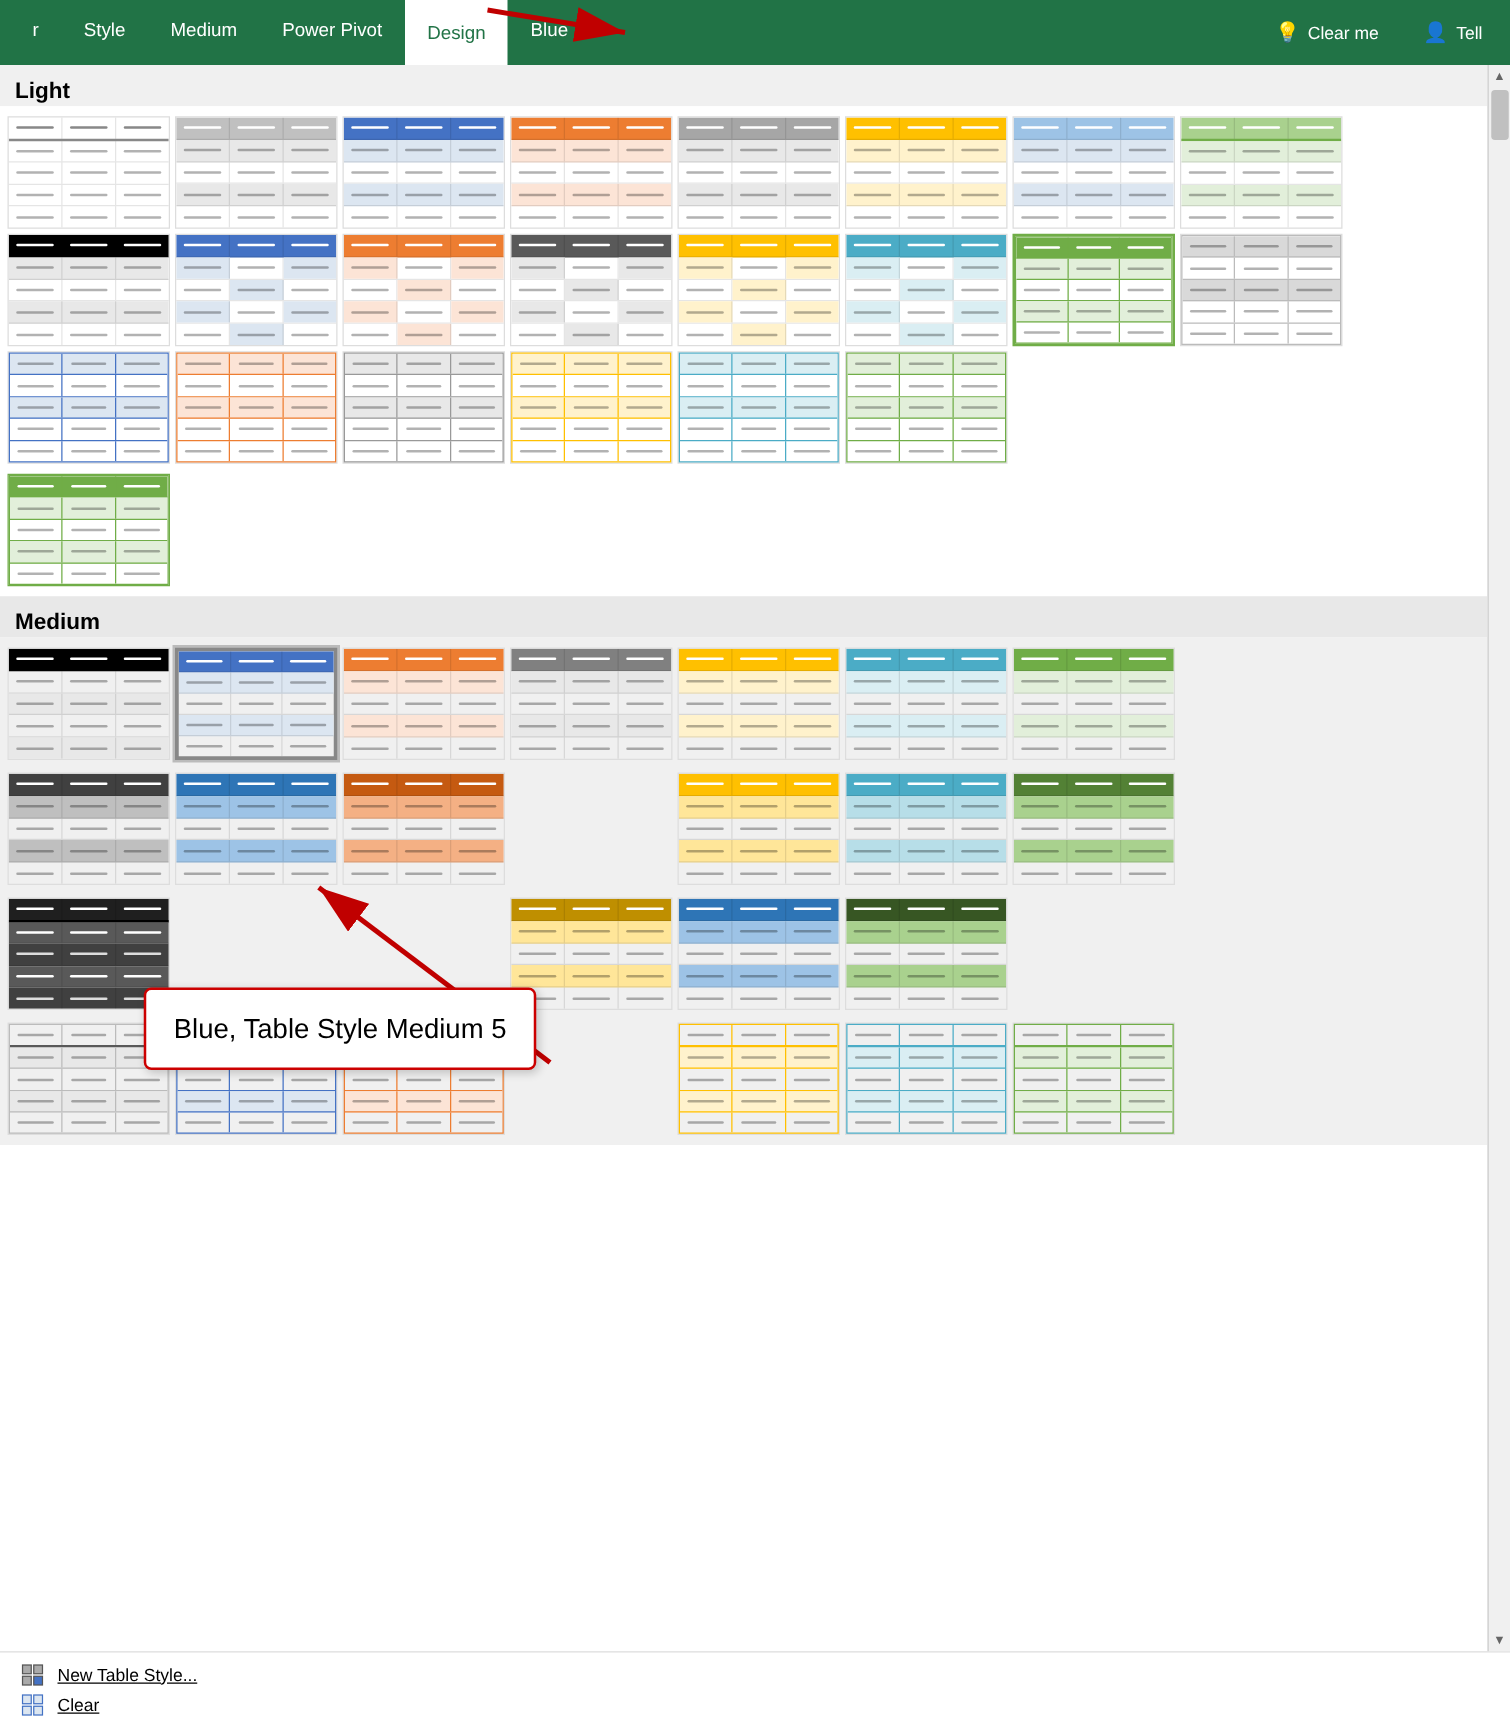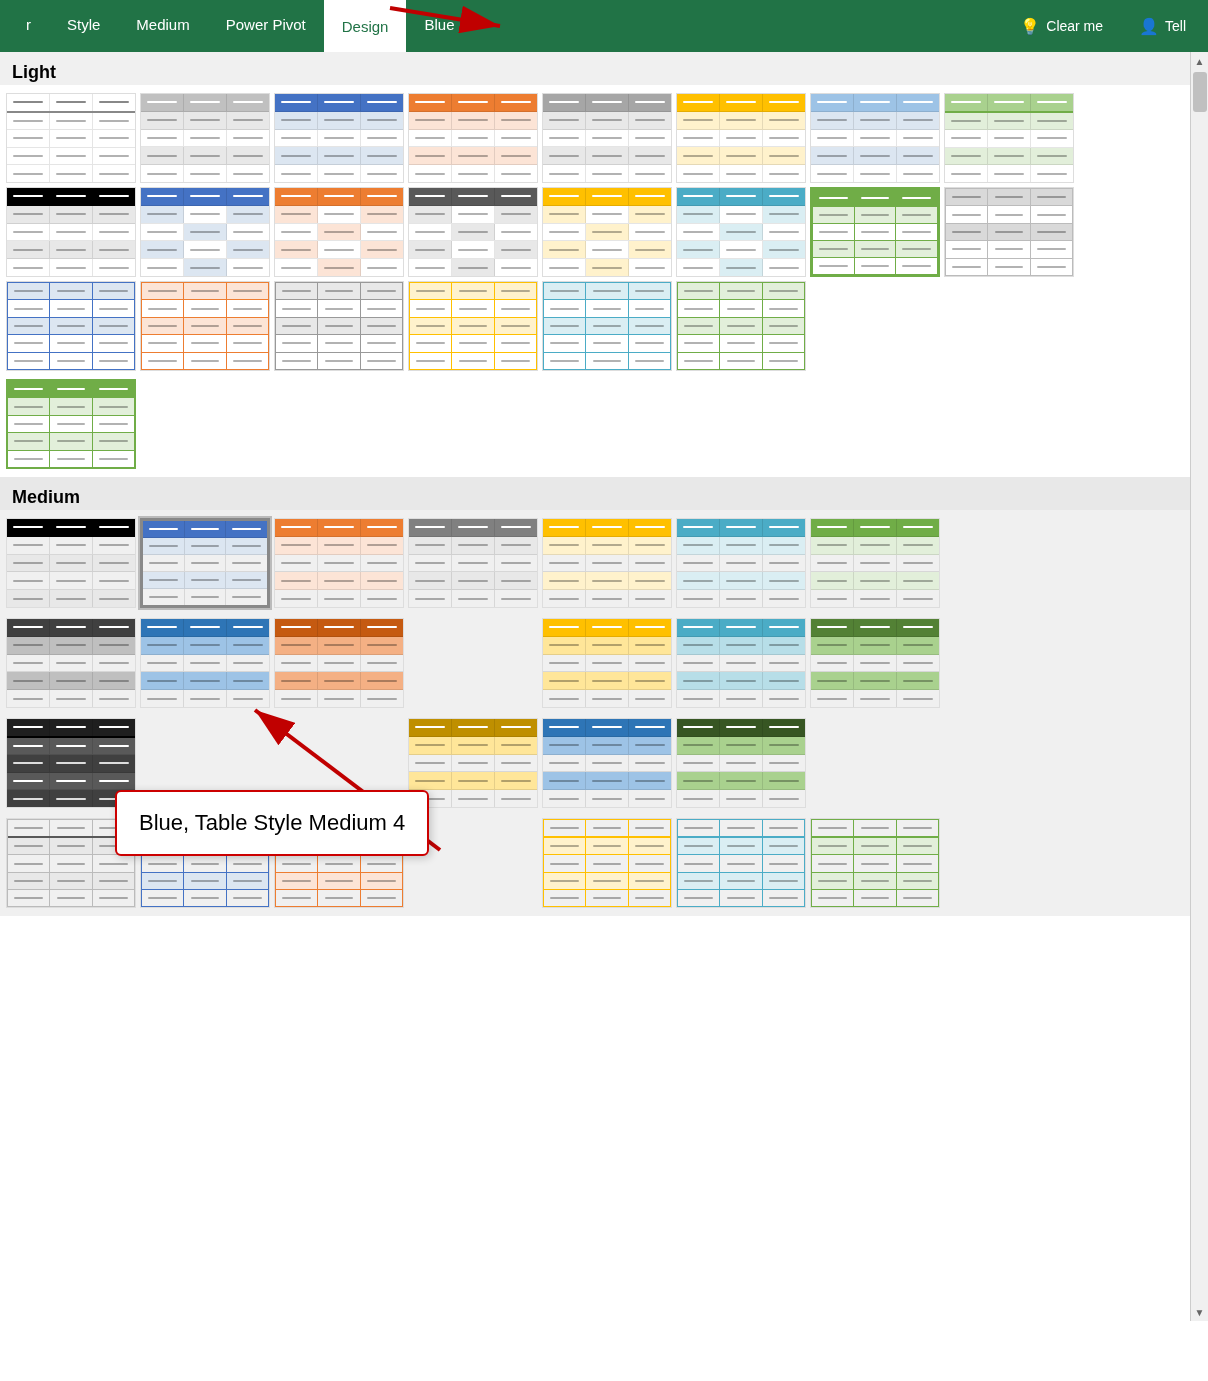--- a/index.html
+++ b/index.html
@@ -3052,23 +3052,47 @@
     </div>
 
     <div class="scrollbar-track">
       <div class="scrollbar-arrow">▲</div>
       <div class="scrollbar-thumb"></div>
       <div style="flex:1;"></div>
       <div class="scrollbar-arrow">▼</div>
     </div>
   </div>
 
+  <div class="gallery-bottom">
+    <div class="bottom-item">
+      <div class="bottom-icon">
+        <svg width="18" height="18" viewBox="0 0 18 18">
+          <rect x="1" y="1" width="7" height="7" fill="#aaa" stroke="#555" stroke-width="1"></rect>
+          <rect x="10" y="1" width="7" height="7" fill="#aaa" stroke="#555" stroke-width="1"></rect>
+          <rect x="1" y="10" width="7" height="7" fill="#aaa" stroke="#555" stroke-width="1"></rect>
+          <rect x="10" y="10" width="7" height="7" fill="#4472C4" stroke="#555" stroke-width="1"></rect>
+        </svg>
+      </div>
+      <span style="text-decoration:underline;">New Table Style...</span>
+    </div>
+    <div class="bottom-item">
+      <div class="bottom-icon">
+        <svg width="18" height="18" viewBox="0 0 18 18">
+          <rect x="1" y="1" width="7" height="7" fill="#dce6f1" stroke="#4472C4" stroke-width="1"></rect>
+          <rect x="10" y="1" width="7" height="7" fill="#dce6f1" stroke="#4472C4" stroke-width="1"></rect>
+          <rect x="1" y="10" width="7" height="7" fill="#dce6f1" stroke="#4472C4" stroke-width="1"></rect>
+          <rect x="10" y="10" width="7" height="7" fill="#dce6f1" stroke="#4472C4" stroke-width="1"></rect>
+        </svg>
+      </div>
+      <span style="text-decoration:underline;">Clear</span>
+    </div>
+  </div>
 
   <div class="tooltip-box">
-    <span>Blue, Table Style Medium 4</span>
+    <span>Blue, Table Style Medium 5</span>
   </div>
 
   <svg style="position:absolute;top:0;left:0;pointer-events:none;z-index:50;" width="1208" height="1381">
     <defs>
       <marker id="arr2" markerWidth="10" markerHeight="7" refX="10" refY="3.5" orient="auto">
         <polygon points="0 0, 10 3.5, 0 7" fill="#C00000"></polygon>
       </marker>
     </defs>
 
     <line x1="440" y1="850" x2="255" y2="710" stroke="#C00000" stroke-width="4" marker-end="url(#arr2)"></line>

